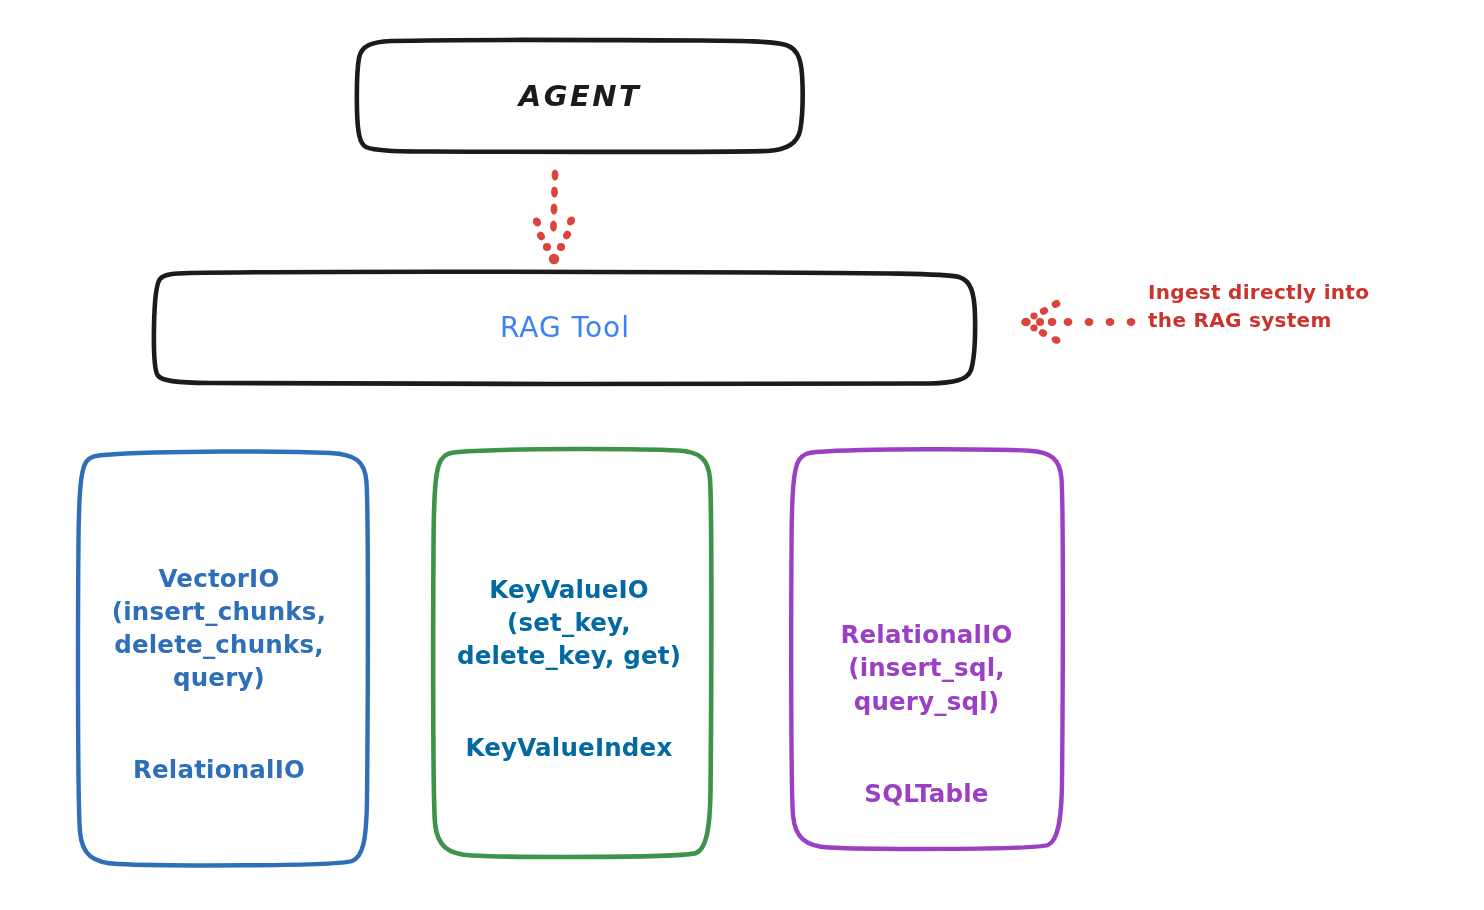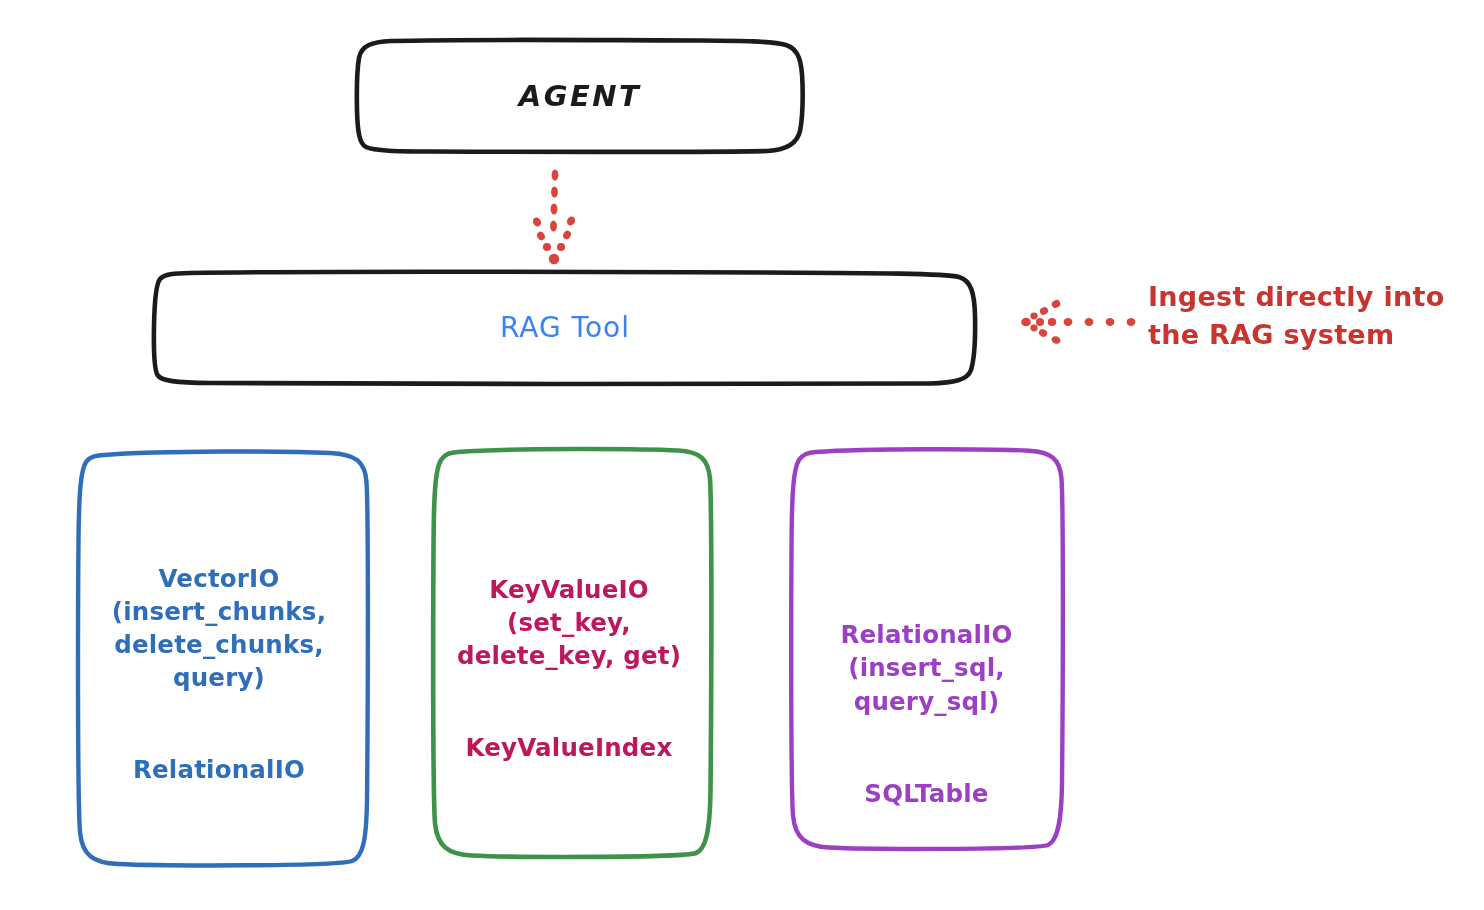--- a/index.html
+++ b/index.html
@@ -76,35 +76,35 @@
     top: 450px;
     width: 298px;
     height: 415px;
     color: #2f6fba;
   }
   .green-label {
     left: 428px;
     top: 448px;
     width: 282px;
     height: 408px;
-    color: #be185d;
+    color: #0369a1;
   }
   .purple-label {
     left: 788px;
     top: 448px;
     width: 277px;
     height: 499px;
     color: #9b3fc4;
   }
   .annotation {
     position: absolute;
     left: 1148px;
     top: 278px;
     width: 330px;
-    font-size: 27px;
+    font-size: 20px;
     font-weight: 600;
     line-height: 1.42;
     color: #c9352e;
     white-space: pre-line;
     letter-spacing: 0.3px;
   }
 </style>
 </head>
 <body>
 

